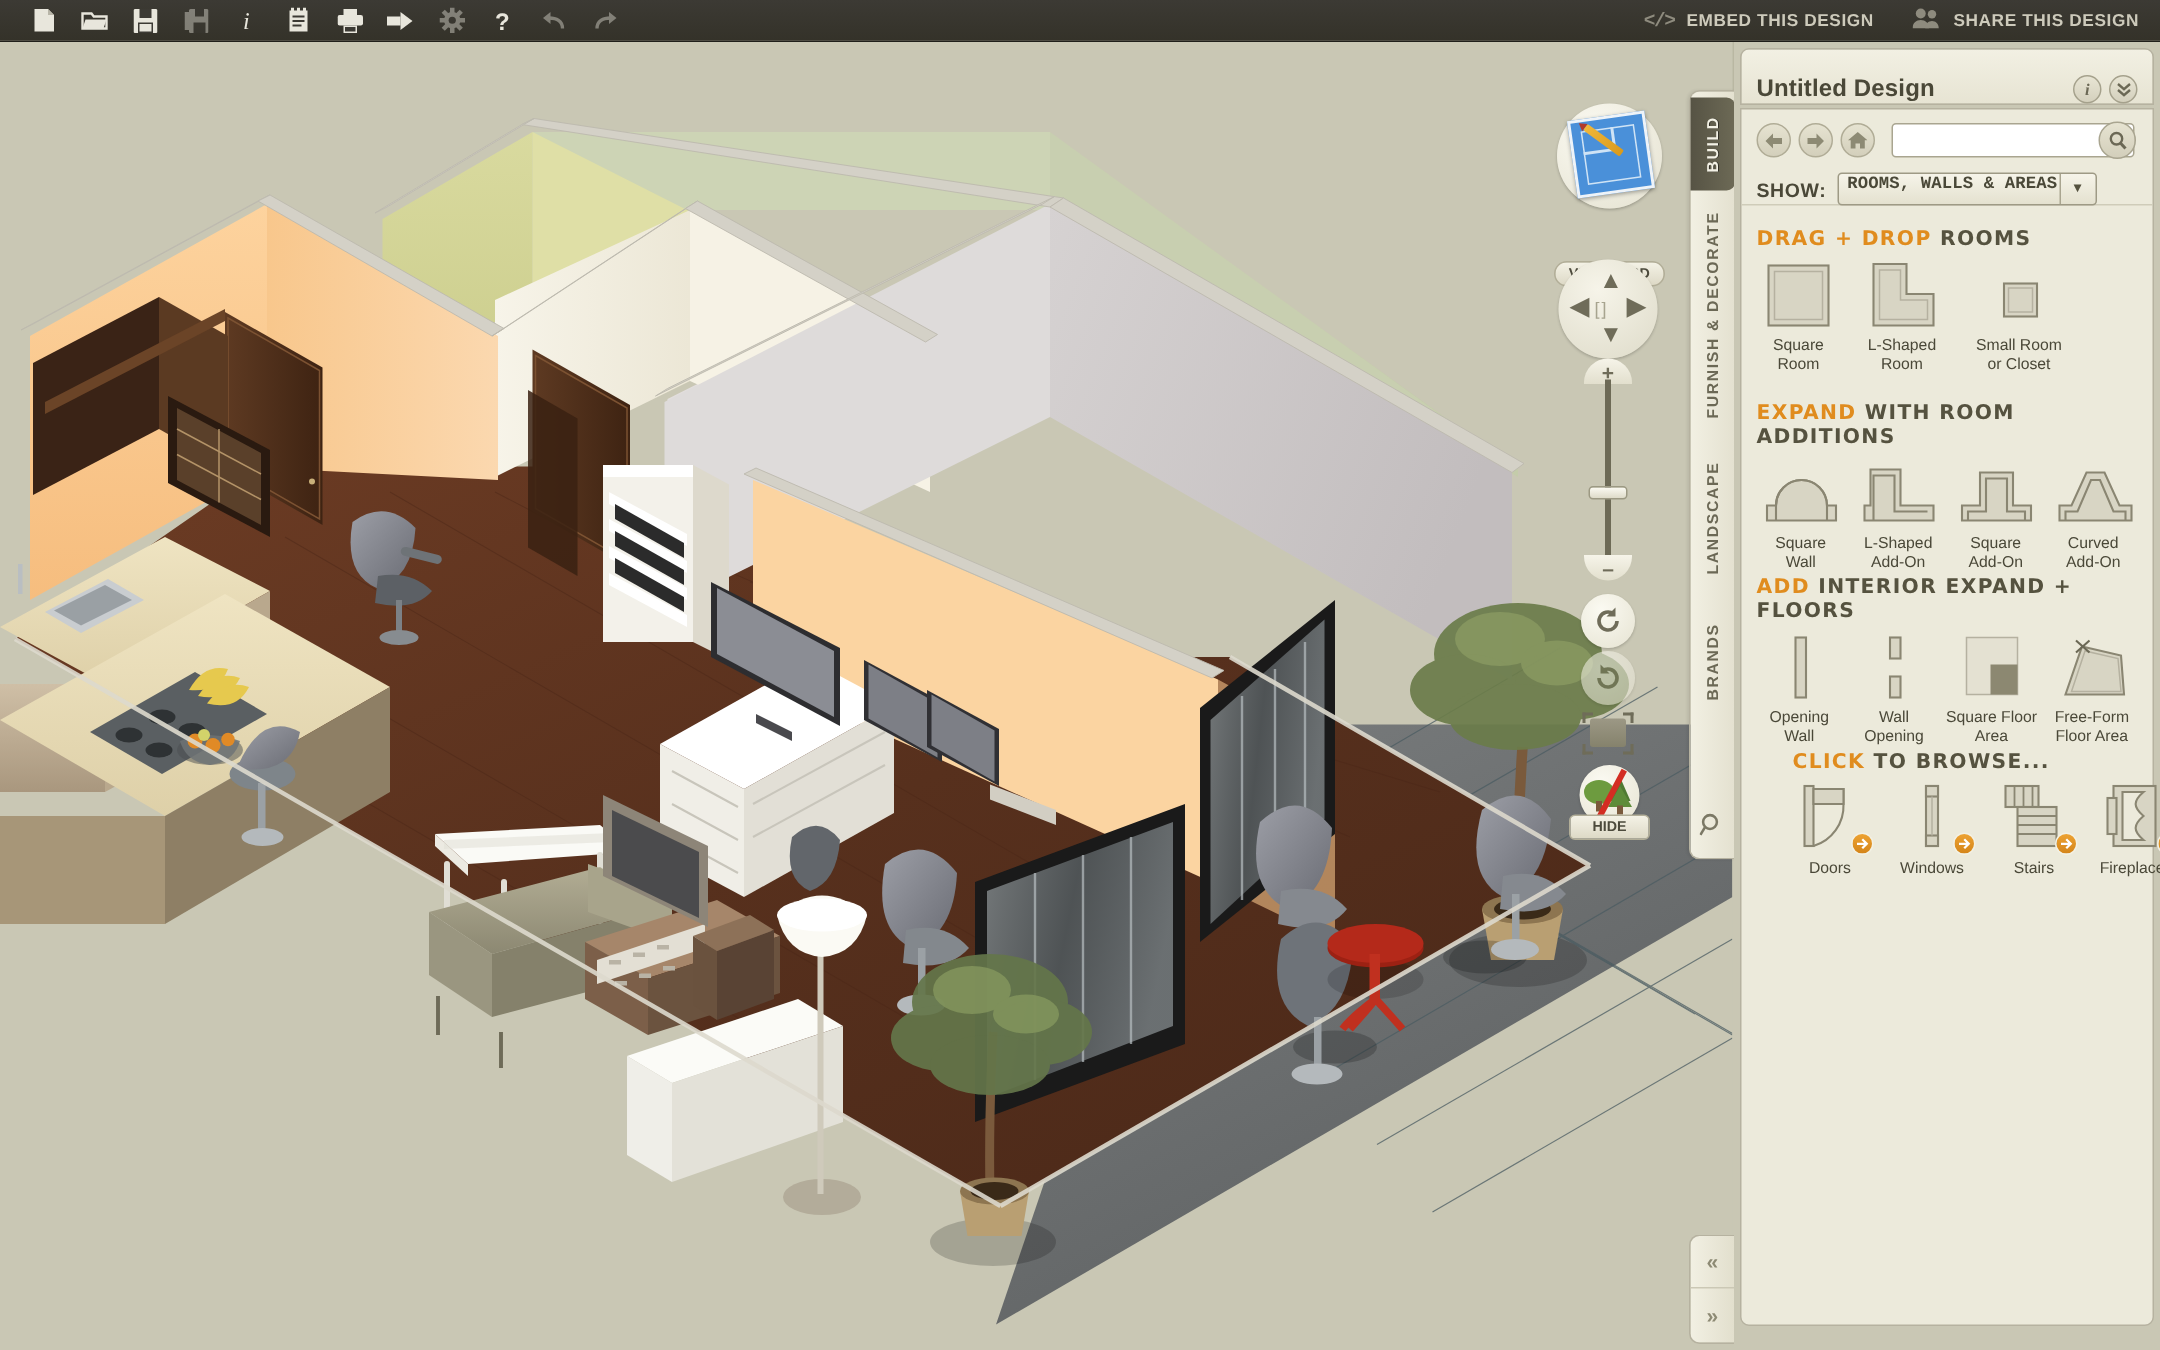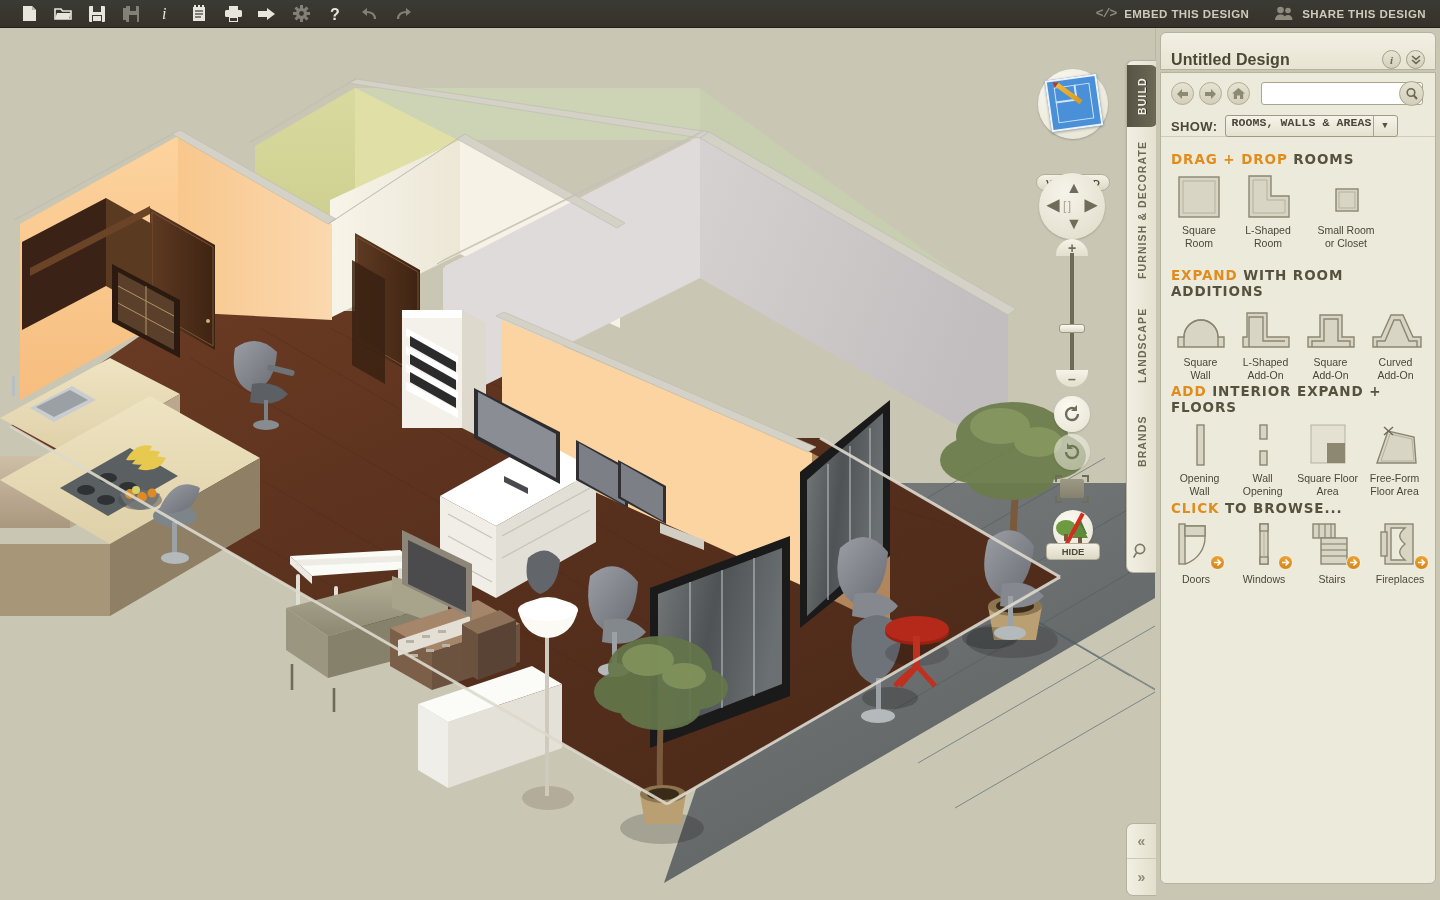--- a/index.html
+++ b/index.html
@@ -1139,21 +1139,21 @@
                 </g>
             </svg>
           </div>
           <div class="cap">
             <span>Free-Form</span><br><span>Floor Area</span>
           </div>
         </div>
       </div>
     </div>
 
-    <div class="section" style="top:427px;">
+    <div class="section" style="top:427px;padding-left:24px;">
       <div class="sec-head">
         <span class="hl">CLICK</span><span> TO BROWSE...</span>
       </div>
       <div class="items" style="gap:14px;">
         <div class="item" style="width:64px;">
           <div class="ico">
             <svg width="54" height="46" viewBox="0 0 54 46" style="overflow:visible">
               <rect class="sh-fill" x="10" y="2" width="6" height="40"></rect>
               <path class="sh-line" d="M16 4h20v10a28 28 0 0 1-20 28"></path>
               <path class="sh-fill" d="M16 4h20v10H16z"></path>

